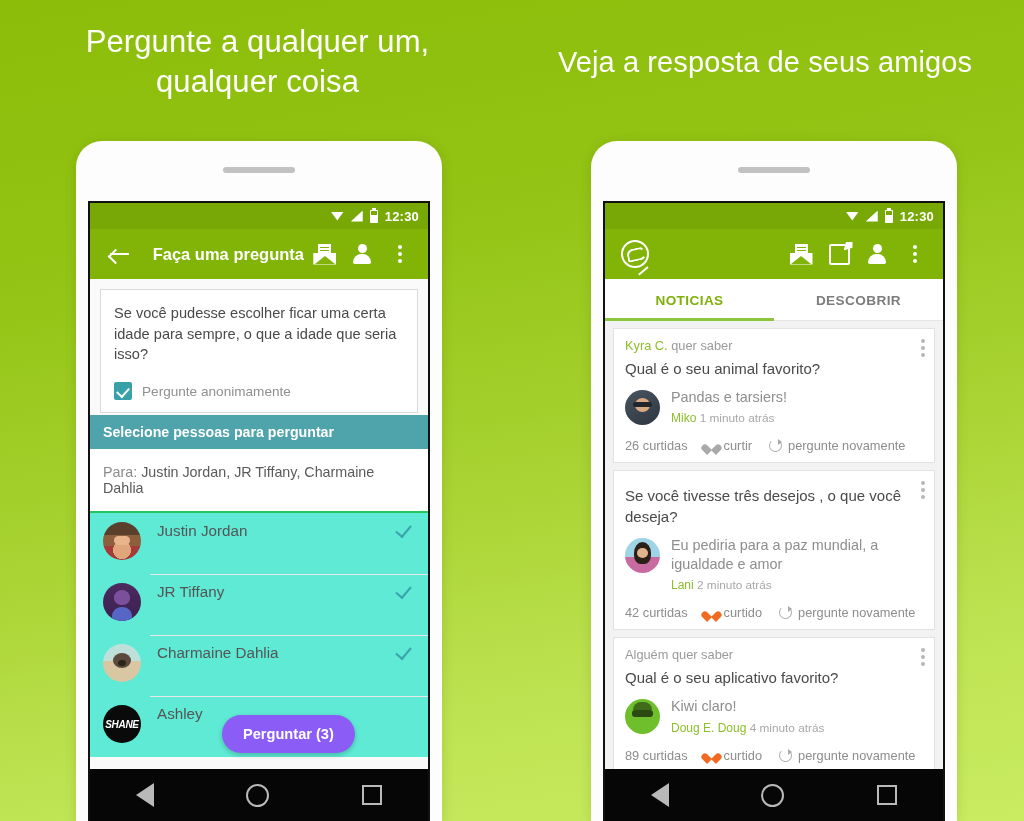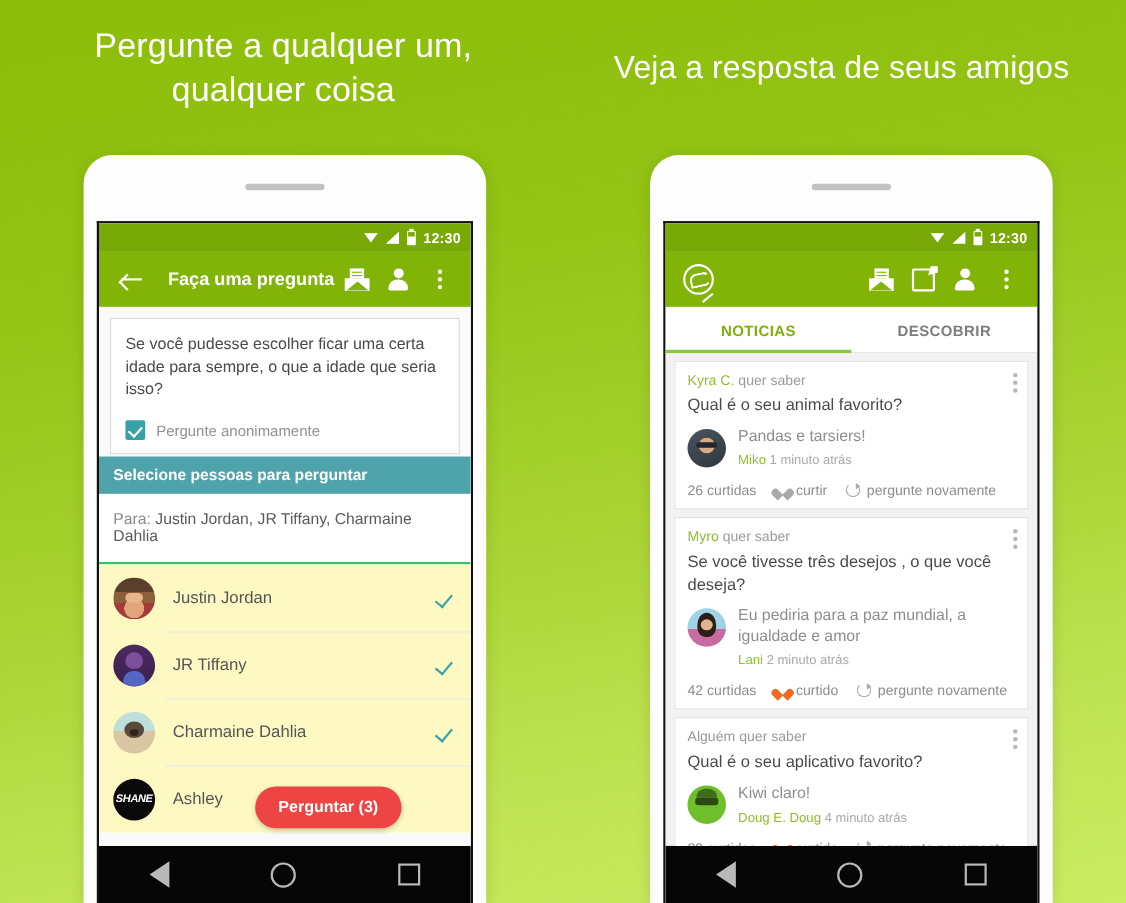--- a/index.html
+++ b/index.html
@@ -139,33 +139,33 @@
     padding:9px 13px; margin-top:2px;
   }
   .para-row { background:#fff; padding:15px 13px; font-size:14.3px; color:#5a5a5a;
      border-bottom:2px solid #22c55e; }
   .para-row b { font-weight:normal; color:#8b8b8b; }
 
   .recent-label { background:#fff; padding:13px 13px 5px 13px;
      font-size:11.6px; color:#8a8a8a; letter-spacing:.7px; }
 
   .contact {
-    background:#fef9c3; display:flex; align-items:center; gap:16px;
+    background:#5eead4; display:flex; gap:16px;
     padding:9px 13px; height:61px; position:relative;
   }
   .contact + .contact::before { content:""; position:absolute; top:0; left:60px; right:0; height:1px; background:#e8e8e8; }
   .avatar { width:38px; height:38px; border-radius:50%; flex:none; overflow:hidden; position:relative; }
   .c-name { flex:1; font-size:15.2px; color:#555; }
   .tick { width:19px; height:13px; position:relative; flex:none; }
   .tick::before { content:""; position:absolute; left:3px; top:0; width:7px; height:13px;
      border:2.3px solid #3ba3ab; border-top:none; border-left:none; transform:rotate(40deg); }
 
   .fab {
-    position:absolute; left:142px; bottom:16px;
-    background:#ef4444; color:#fff; font-size:14.6px; font-weight:bold;
+    position:absolute; left:132px; bottom:16px;
+    background:#8b5cf6; color:#fff; font-size:14.6px; font-weight:bold;
     padding:11px 21px; border-radius:22px;
     box-shadow:0 2px 5px rgba(0,0,0,.22);
     white-space:nowrap;
   }
 
   
   .av-justin { background:radial-gradient(circle at 50% 74%,#e0a57a 0 26%,transparent 27%),
                linear-gradient(#5a3f2c 0 34%,#8d5f3c 34% 62%,#a53a3a 62% 100%); }
   .av-justin::after{content:"";position:absolute;left:11px;top:14px;width:16px;height:9px;border-radius:8px;background:#e8b48c;}
   .av-tiffany { background:linear-gradient(#4c2a60,#3b2050); }
@@ -417,24 +417,20 @@
       </div>
 
       <div class="post">
         <div class="post-more">
           <div class="ic-more dark">
               <span></span>
               <span></span>
               <span></span>
             </div>
         </div>
-        <div class="asker">
-          <b>Myro</b>
-          <span>quer saber</span>
-        </div>
         <div class="question">Se você tivesse três desejos , o que você deseja?</div>
         <div class="answer-row">
           <div class="ans-av av-lani"></div>
           <div class="ans-txt">
             <div class="ans-body">Eu pediria para a paz mundial, a igualdade e amor</div>
             <div class="ans-meta">
               <b>Lani</b>
               <span>2 minuto atrás</span>
             </div>
           </div>

